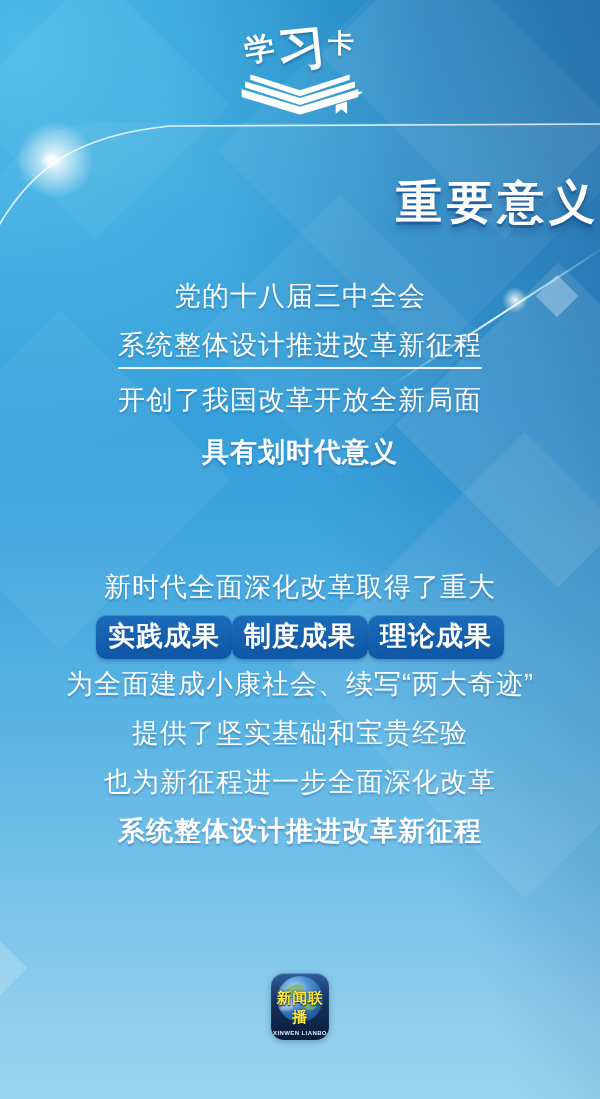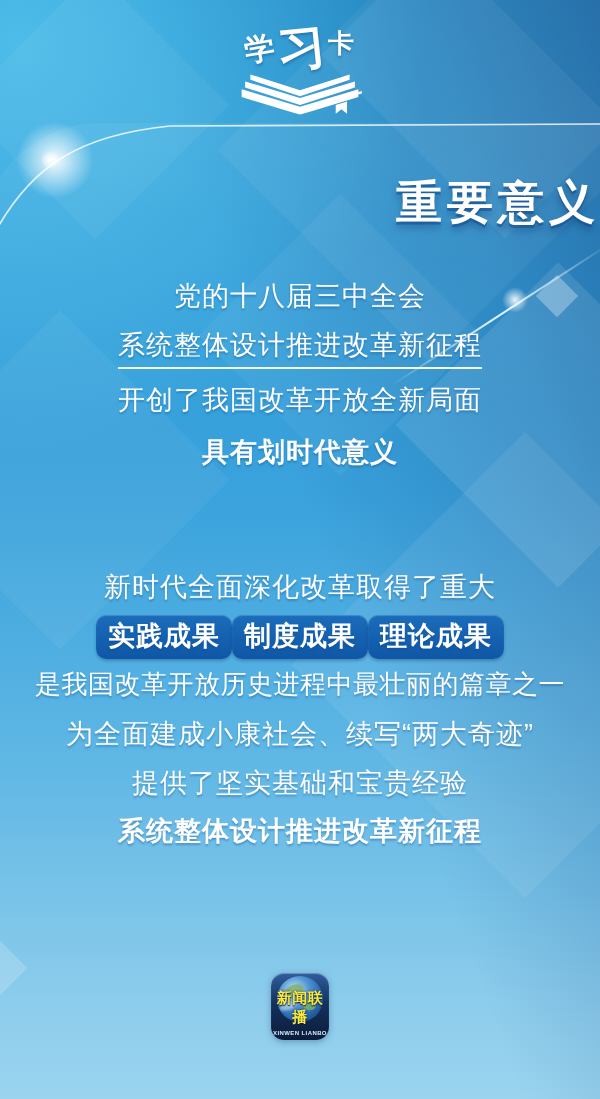--- a/index.html
+++ b/index.html
@@ -148,28 +148,28 @@
 
   <div class="sec sec2">
     <div class="tline h48">
       <span>新时代全面深化改革取得了重大</span>
     </div>
     <div class="badges h48">
       <span class="badge">实践成果</span>
       <span class="badge">制度成果</span>
       <span class="badge">理论成果</span>
     </div>
-    <div class="tline h50 tight">
-      <span>是我国改革开放历史进程中最壮丽的篇章之一</span>
-    </div>
     <div class="tline h50">
       <span>为全面建成小康社会、续写“两大奇迹”</span>
     </div>
     <div class="tline h48">
       <span>提供了坚实基础和宝贵经验</span>
+    </div>
+    <div class="tline h50">
+      <span>也为新征程进一步全面深化改革</span>
     </div>
     <div class="tline h48 bold">
       <span>系统整体设计推进改革新征程</span>
     </div>
   </div>
 
   <div class="app-icon">
     <div class="globe">
       <div class="land land1"></div>
       <div class="land land2"></div>

